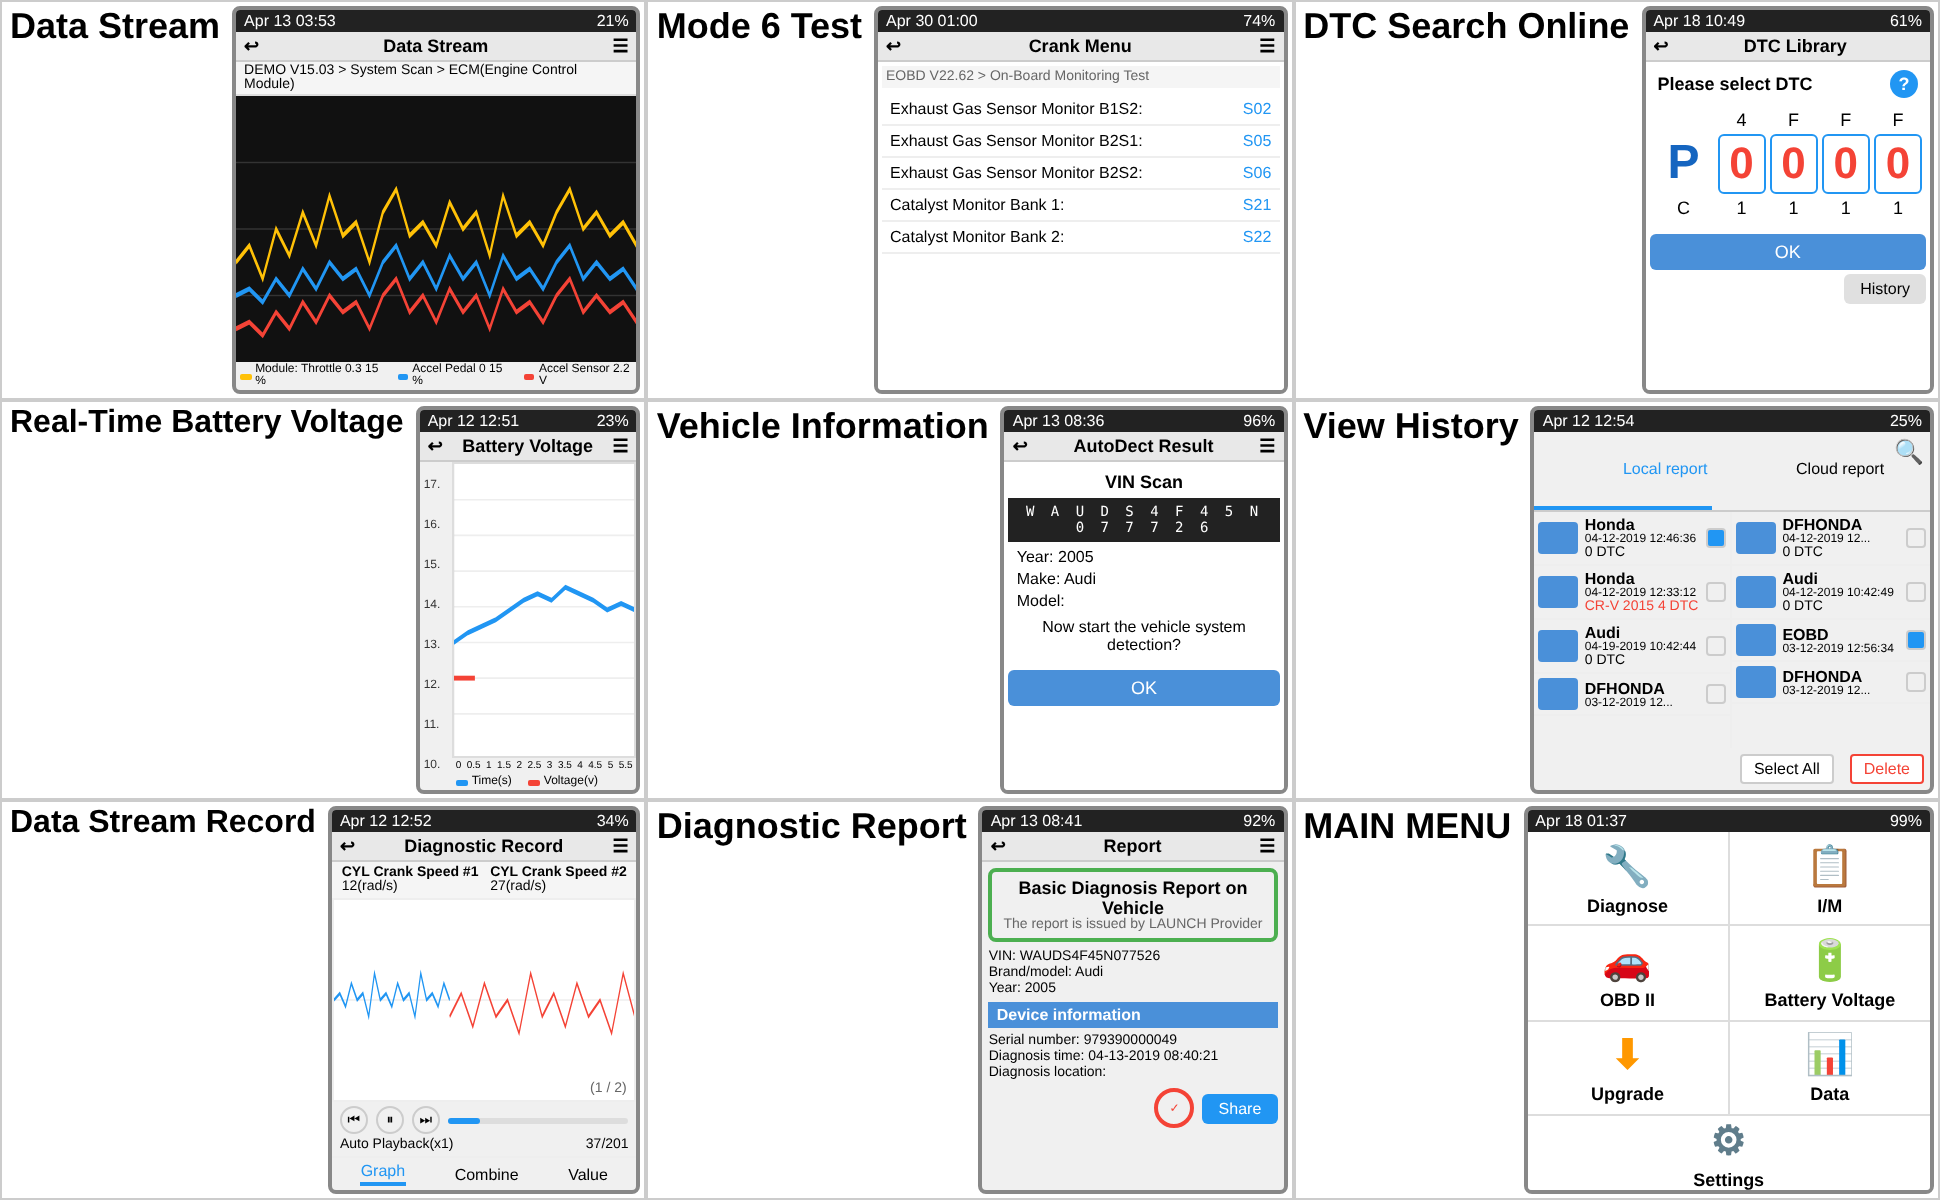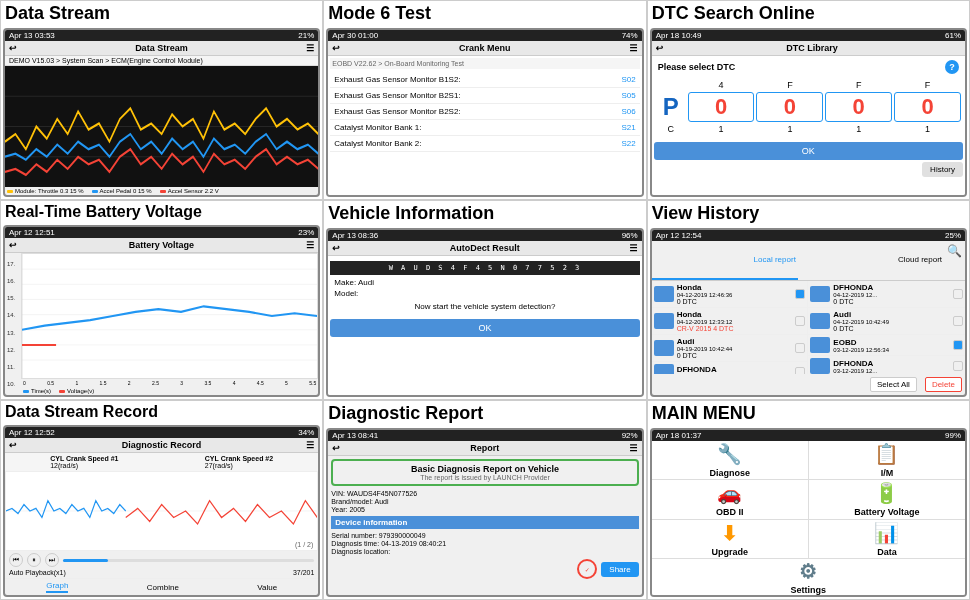--- a/index.html
+++ b/index.html
@@ -15,21 +15,21 @@
       display: grid;
       grid-template-columns: 1fr 1fr 1fr;
       grid-template-rows: 1fr 1fr 1fr;
       width: 970px;
       height: 600px;
     }
 
     .cell {
       border: 1px solid #ccc;
       display: flex;
-      flex-direction: column;
+      flex-direction: row;
       overflow: hidden;
       background: #fff;
     }
 
     .cell-title {
       font-size: 16px;
       font-weight: bold;
       padding: 2px 4px;
       background: #fff;
       color: #000;
@@ -551,21 +551,26 @@
       <div class="phone-status-bar">
         <span>Apr 13  08:36</span>
         <span>96%</span>
       </div>
       <div class="phone-header">
         <span>↩</span>
         <span>AutoDect Result</span>
         <span>☰</span>
       </div>
       <div class="phone-body">
-        <div class="vin-bar">W A U D S 4 F 4 5 N 0 7 7 5 2 3</div>
+        <div style="text-align:center;font-size:9px;font-weight:bold;margin:3px 0;">VIN Scan</div>
+        <div class="vin-bar">W A U D S 4 F 4 5 N 0 7 7 7 2 6</div>
+        <div style="font-size:8px;margin:2px 4px;">
+          <span>Year:</span>
+          <span>2005</span>
+        </div>
         <div style="font-size:8px;margin:2px 4px;">
           <span>Make:</span>
           <span>Audi</span>
         </div>
         <div style="font-size:8px;margin:2px 4px;">
           <span>Model:</span>
           <span></span>
         </div>
         <div style="font-size:8px;margin:4px 4px;text-align:center;">Now start the vehicle system detection?</div>
         <button class="ok-btn">OK</button>

